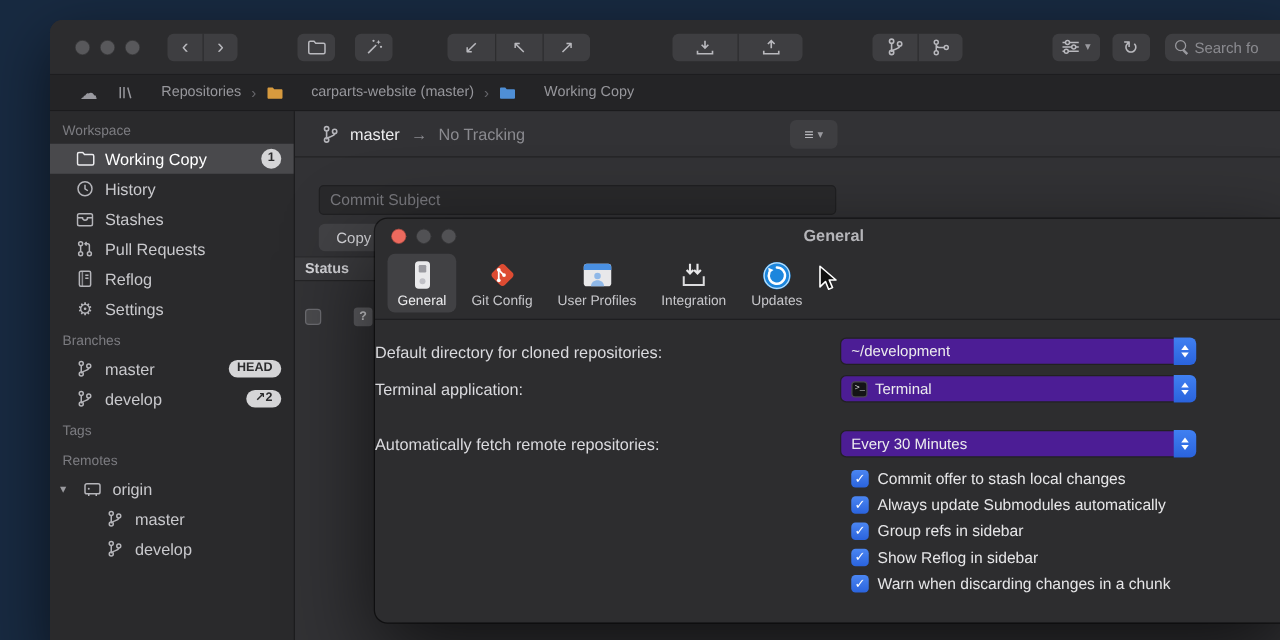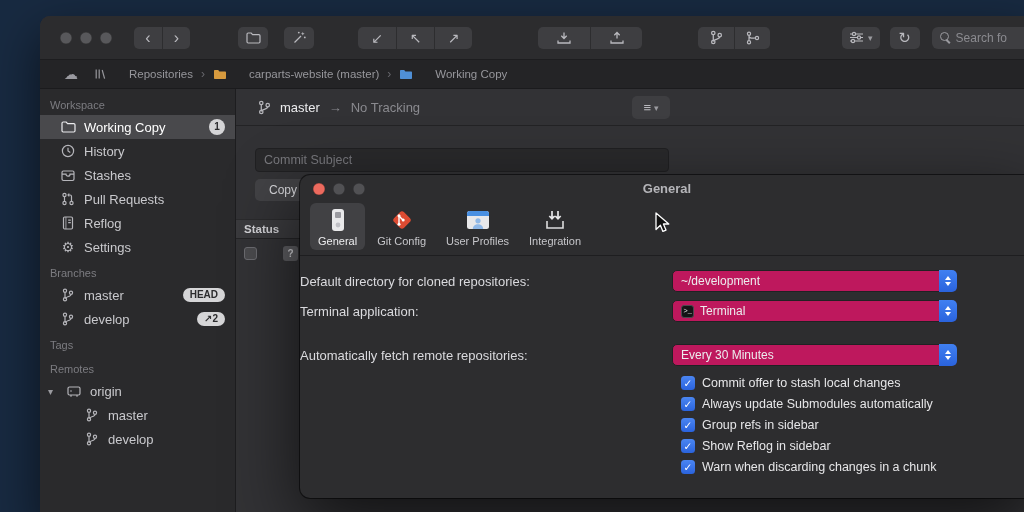--- a/index.html
+++ b/index.html
@@ -55,21 +55,21 @@
 .branchrow .sep{color:#8a8a8f;font-size:13px}
 .branchrow .track{color:#8a8a8f;font-size:13px}
 .menu-btn{position:absolute;left:396px;top:7px;width:38px;height:23px;background:#3e3e41;border-radius:5px;
   display:flex;align-items:center;justify-content:center;gap:3px;color:#b9b9be;font-size:13px}
 .menu-btn .car{font-size:9px;color:#9a9a9f}
 .commit-input{position:absolute;left:19px;top:59px;width:414px;height:24px;background:#29292b;border:1px solid #202022;
   border-radius:4px;color:#e8e8ea;font-size:12.5px;padding:0 8px;font-family:inherit;outline:0}
 .commit-input::placeholder{color:#77777c}
 .stage-btn{position:absolute;left:19px;top:90px;height:22px;padding:0 14px;background:#424245;border-radius:5px;
   color:#d6d6da;font-size:12px;display:flex;align-items:center}
-.status-hdr{position:absolute;left:0;top:130px;width:120px;height:20px;background:#3a3a3d;border-top:1px solid #2a2a2c;
+.status-hdr{position:absolute;left:0;top:116px;width:120px;height:20px;background:#3a3a3d;border-top:1px solid #2a2a2c;
   border-bottom:1px solid #242426;display:flex;align-items:center;padding-left:8px;color:#d2d2d6;font-size:11.5px;font-weight:bold}
 .filerow{position:absolute;left:8px;top:157px;display:flex;align-items:center;gap:26px}
 .cb-empty{width:13px;height:13px;border:1px solid #6b6b70;border-radius:3px;background:#4a4a4d}
 .qbadge{width:15px;height:15px;background:#5d5d61;border-radius:3px;color:#cfcfd3;font-size:10px;font-weight:bold;
   display:flex;align-items:center;justify-content:center}
 
 .dialog{position:absolute;left:300px;top:175px;right:-10px;height:323px;background:#2d2d2f;border-radius:10px;
   box-shadow:0 25px 70px rgba(0,0,0,.65),0 0 0 1px rgba(0,0,0,.55);overflow:hidden;z-index:10}
 .dlg-titlebar{height:27px;position:relative;display:flex;align-items:center;padding-left:13px}
 .dlg-title{position:absolute;left:0;right:0;text-align:center;color:#b5b5b9;font-size:13px;font-weight:bold}
@@ -77,21 +77,21 @@
 .dlg-light{width:12px;height:12px;border-radius:50%;background:#515154;box-shadow:inset 0 0 0 .5px rgba(0,0,0,.35)}
 .dlg-light.red{background:#ec6a5e}
 .tabs{display:flex;align-items:flex-end;gap:4px;padding:1px 10px 5px;border-bottom:1px solid #1e1e20}
 .tab{display:flex;flex-direction:column;align-items:center;gap:2px;padding:4px 8px 3px;border-radius:6px;color:#c6c6ca;font-size:11px}
 .tab.sel{background:#414144;color:#ededef}
 .ticon{width:26px;height:26px;display:flex;align-items:center;justify-content:center}
 .form{padding-top:14px}
 .frow{display:flex;align-items:center;margin-bottom:8px}
 .frow.mt{margin-top:22px}
 .flabel{width:372px;text-align:left;color:#dadade;font-size:13px;padding-right:9px;flex:0 0 auto}
-.popup{width:285px;height:22px;background:#be185d;border:1px solid #212123;border-radius:5px;display:flex;
+.popup{width:285px;height:22px;background:#4c1d95;border:1px solid #212123;border-radius:5px;display:flex;
   align-items:center;position:relative;padding:0 24px 0 8px;gap:6px}
 .popup .ptext{color:#ececee;font-size:12px;white-space:nowrap;overflow:hidden}
 .pcap{position:absolute;right:-1px;top:-1px;bottom:-1px;width:18px;background:linear-gradient(#4080f1,#2a63dd);
   border-radius:0 5px 5px 0;display:flex;flex-direction:column;align-items:center;justify-content:center;gap:2px}
 .tri{width:0;height:0;border-left:3.5px solid transparent;border-right:3.5px solid transparent}
 .tri.up{border-bottom:4px solid #fff}
 .tri.dn{border-top:4px solid #fff}
 .cbrow{display:flex;align-items:center;margin:0 0 7px 381px;gap:7px}
 .cbrow.first{margin-top:10px}
 .cbx{width:14px;height:14px;background:linear-gradient(#4b86f2,#2a63dd);border-radius:3.5px;color:#fff;font-size:10.5px;
@@ -426,20 +426,31 @@
       <div class="tab">
         <span class="ticon">
           <svg width="24" height="24" viewBox="0 0 24 24">
               <path d="M4 13v7h16v-7" fill="none" stroke="#dcdcde" stroke-width="1.6"></path>
               <path d="M9 3v7.5M6.3 8 9 10.7 11.7 8" fill="none" stroke="#e8e8ea" stroke-width="1.7"></path>
               <path d="M15 3v7.5M12.3 8 15 10.7 17.7 8" fill="none" stroke="#e8e8ea" stroke-width="1.7"></path>
             </svg>
         </span>
         <span>Integration</span>
       </div>
+      <div class="tab">
+        <span class="ticon">
+          <svg width="25" height="25" viewBox="0 0 25 25">
+              <circle cx="12.5" cy="12.5" r="11" fill="#1c86dd"></circle>
+              <circle cx="12.5" cy="12.5" r="10.2" fill="none" stroke="#bfe0f7" stroke-width="1"></circle>
+              <path d="M12.5 6a6.5 6.5 0 1 1-6 4" fill="none" stroke="#fff" stroke-width="2" stroke-linecap="round"></path>
+              <path d="M5.6 6.2l.6 4.4 3.6-2.6z" fill="#fff"></path>
+            </svg>
+        </span>
+        <span>Updates</span>
+      </div>
     </div>
 
     <div class="form">
       <div class="frow">
         <span class="flabel">Default directory for cloned repositories:</span>
         <div class="popup">
           <span class="ptext">~/development</span>
           <span class="pcap">
               <span class="tri up"></span>
               <span class="tri dn"></span>

